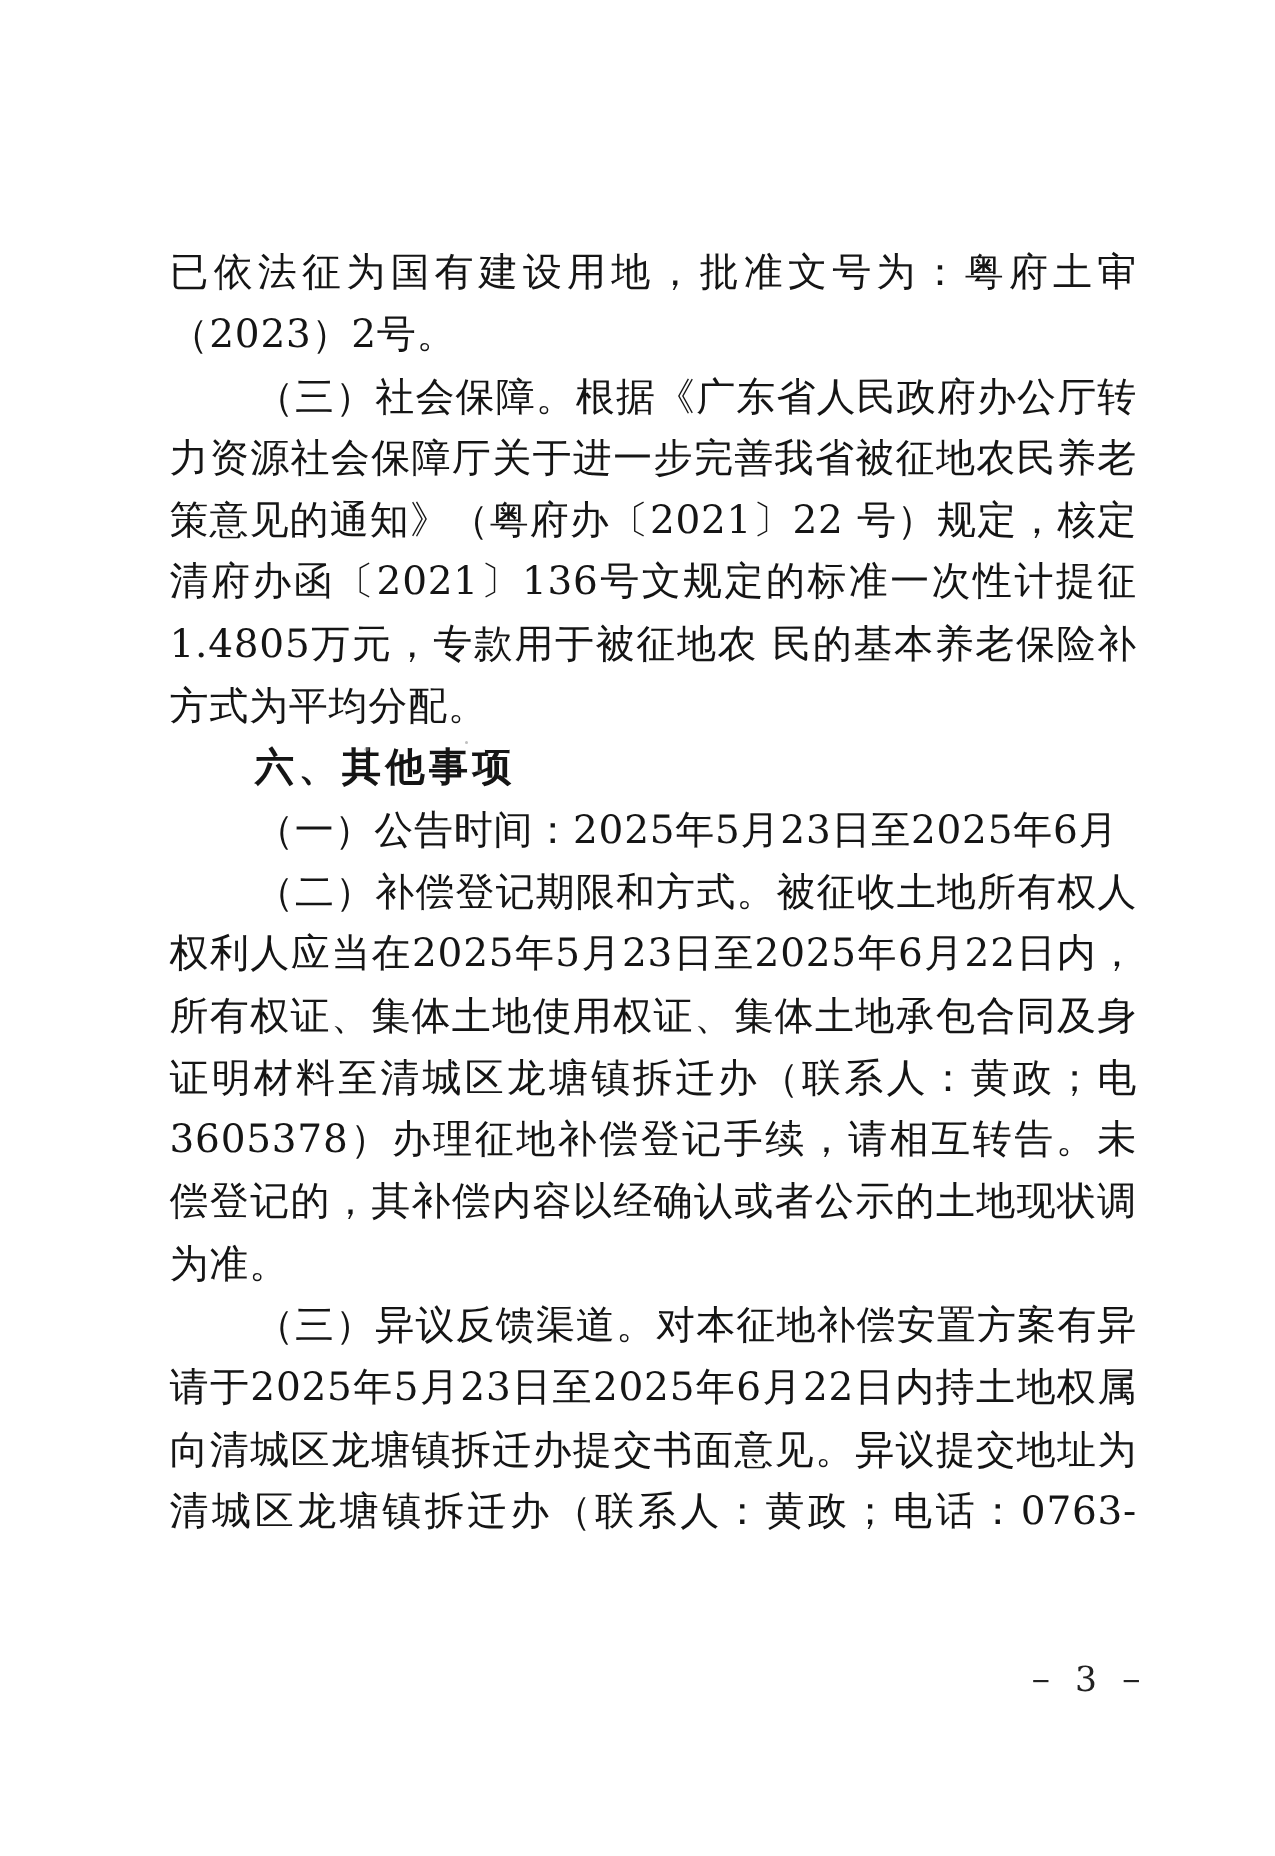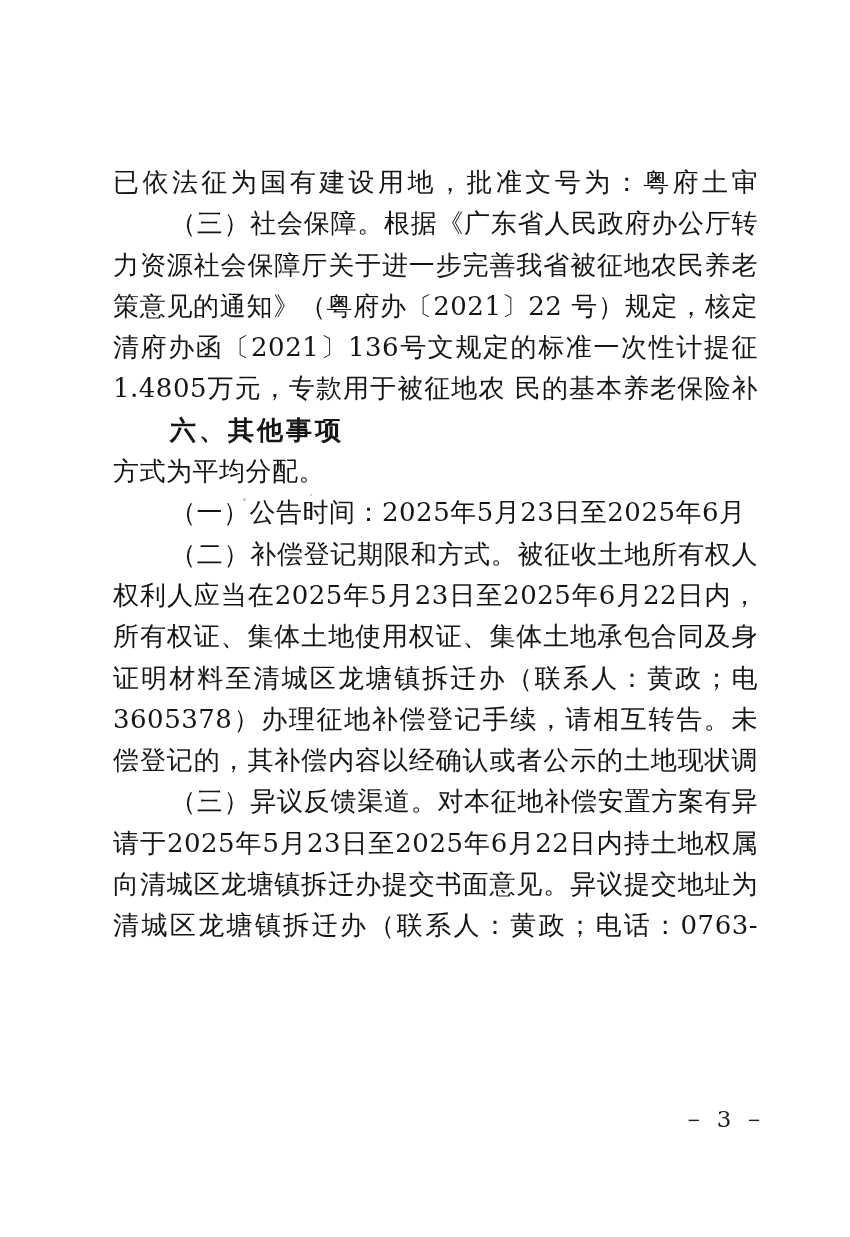--- a/index.html
+++ b/index.html
@@ -63,34 +63,36 @@
     opacity: 0.55;
   }
 </style>
 </head>
 <body>
 
 <div class="page">
 
   <div class="doc">
       <div class="line j">已依法征为国有建设用地，批准文号为：粤府土审（19）</div>
+      <div class="line">（2023）2号。</div>
       <div class="line j i">（三）社会保障。根据《广东省人民政府办公厅转发省人</div>
       <div class="line j">力资源社会保障厅关于进一步完善我省被征地农民养老保障 政</div>
       <div class="line j">策意见的通知》（粤府办〔2021〕22 号）规定，核定该项目按</div>
       <div class="line j">清府办函〔2021〕136号文规定的标准一次性计提征地社保费预</div>
       <div class="line j">1.4805万元，专款用于被征地农 民的基本养老保险补贴。分配</div>
+      <div class="line">方式为平均分配。</div>
       <div class="line i h">六、其他事项</div>
-      <div class="line">方式为平均分配。</div>
       <div class="line i">（一）公告时间：2025年5月23日至2025年6月22日。</div>
       <div class="line j i">（二）补偿登记期限和方式。被征收土地所有权人及相关</div>
       <div class="line j">权利人应当在2025年5月23日至2025年6月22日内，持集体土地</div>
       <div class="line j">所有权证、集体土地使用权证、集体土地承包合同及身份证等</div>
       <div class="line j">证明材料至清城区龙塘镇拆迁办（联系人：黄政；电话：0763-</div>
       <div class="line j">3605378）办理征地补偿登记手续，请相互转告。未按期办理补</div>
       <div class="line j">偿登记的，其补偿内容以经确认或者公示的土地现状调查结果</div>
+      <div class="line">为准。</div>
       <div class="line j i">（三）异议反馈渠道。对本征地补偿安置方案有异议的，</div>
       <div class="line j">请于2025年5月23日至2025年6月22日内持土地权属证明材料等</div>
       <div class="line j">向清城区龙塘镇拆迁办提交书面意见。异议提交地址为清远市</div>
       <div class="line j">清城区龙塘镇拆迁办（联系人：黄政；电话：0763-3605378；</div>
     </div>
 
   <div class="speck" style="left:243px; top:498px; width:3px; height:3px;"></div>
   <div class="speck" style="left:310px; top:494px; width:2px; height:2px;"></div>
   <div class="speck" style="left:318px; top:513px; width:3px; height:2px;"></div>
 

